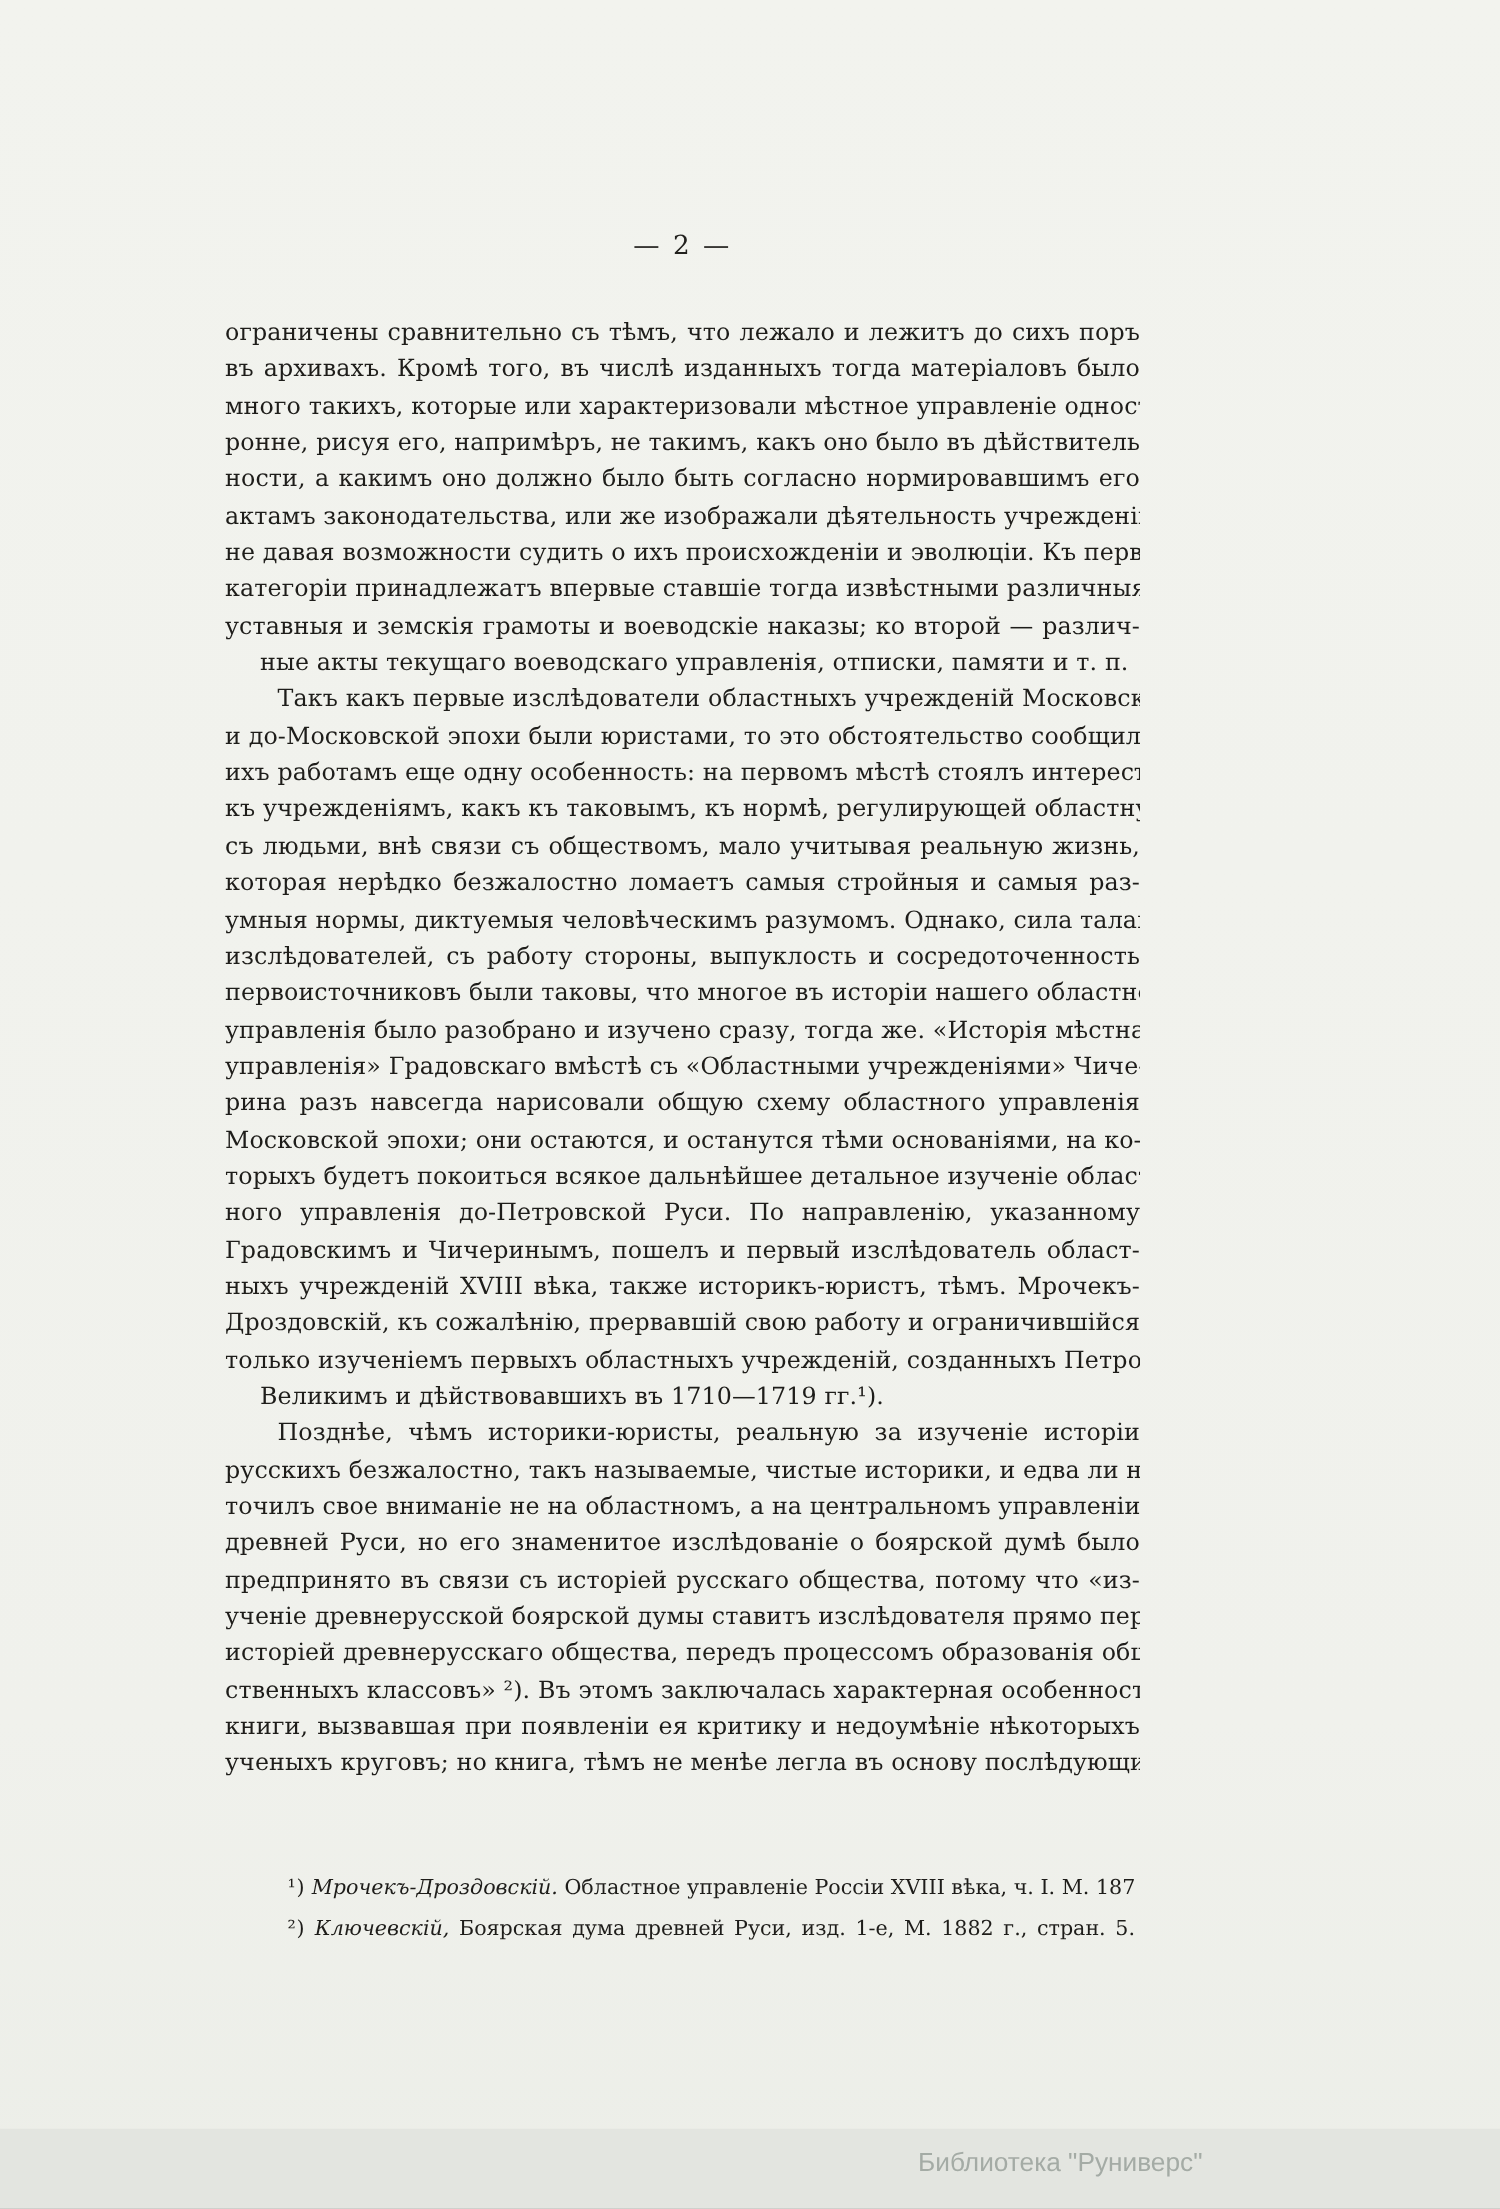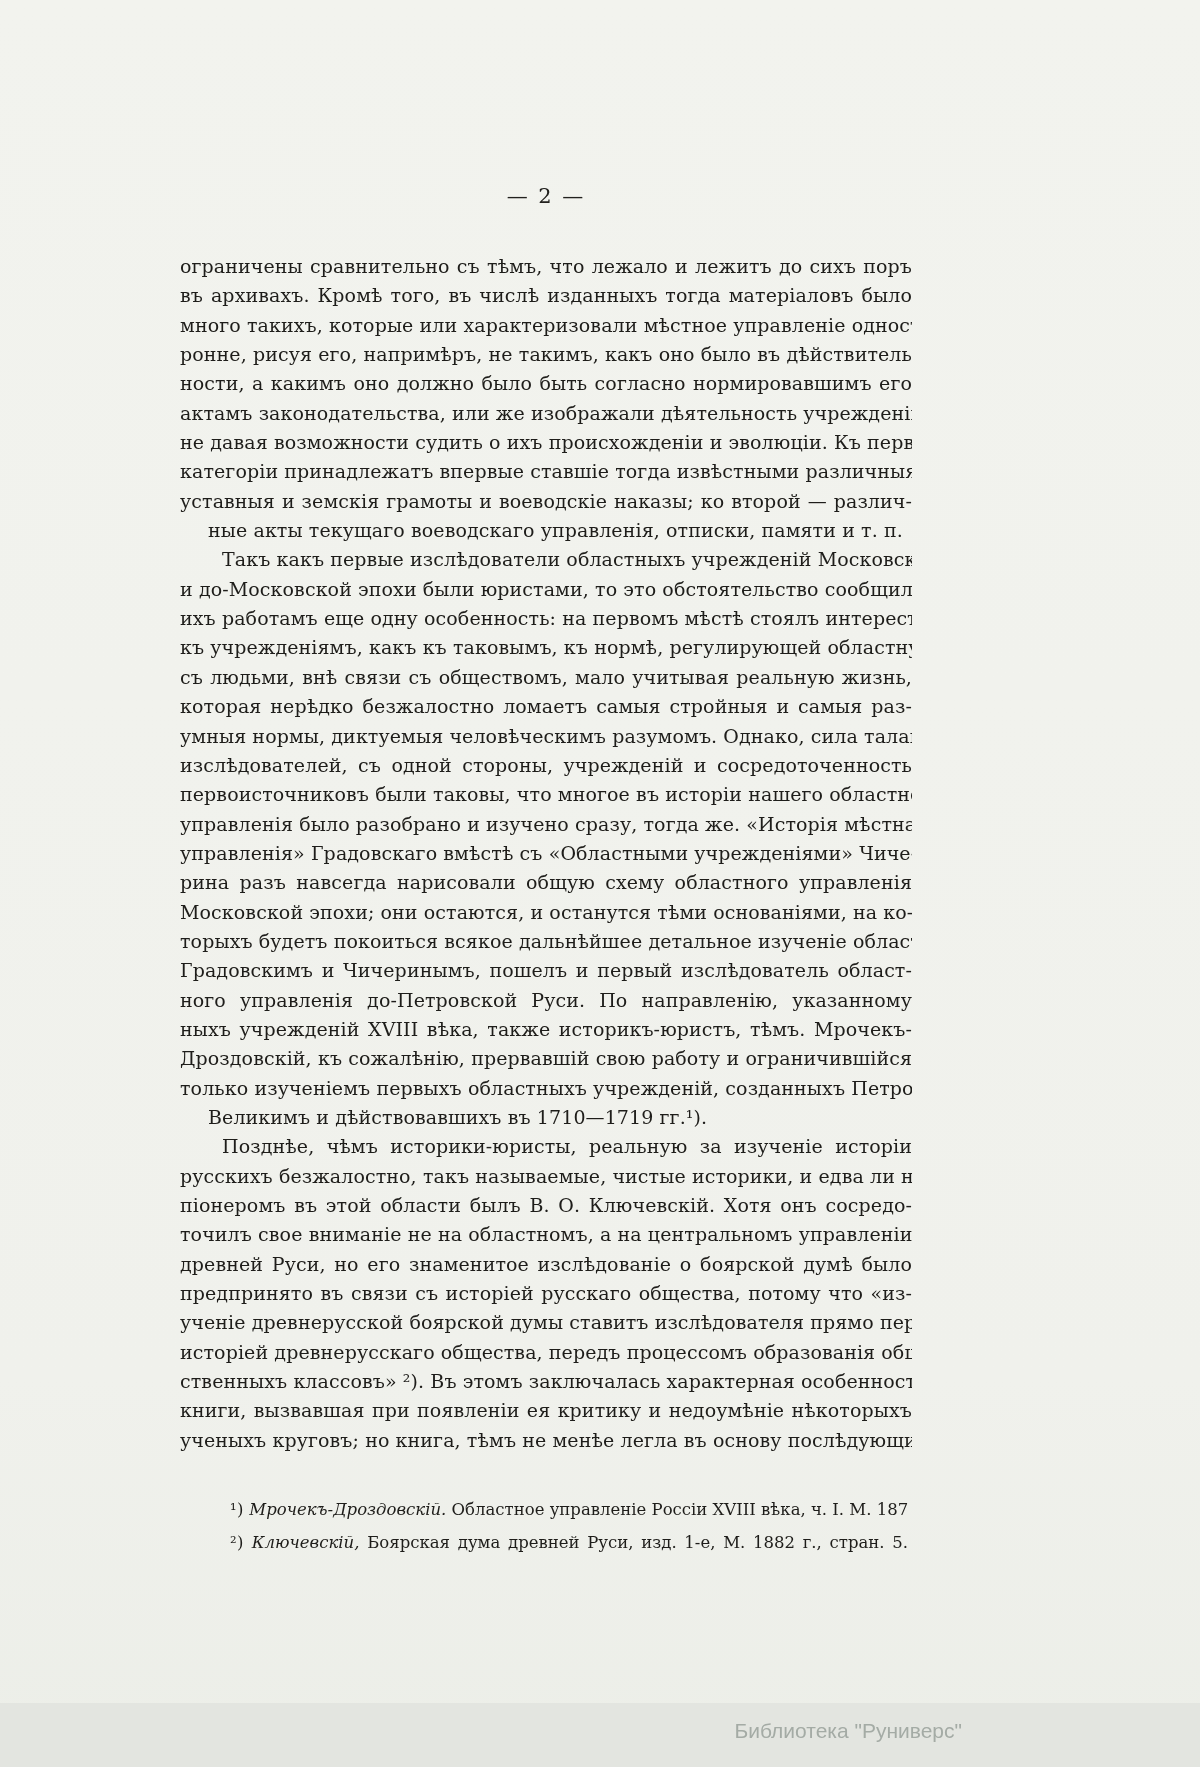--- a/index.html
+++ b/index.html
@@ -106,36 +106,35 @@
       <div class="line">категоріи принадлежатъ впервые ставшіе тогда извѣстными различныя</div>
       <div class="line">уставныя и земскія грамоты и воеводскіе наказы; ко второй — различ-</div>
       <div class="line end">ные акты текущаго воеводскаго управленія, отписки, памяти и т. п.</div>
       <div class="line indent">Такъ какъ первые изслѣдователи областныхъ учрежденій Московской</div>
       <div class="line">и до-Московской эпохи были юристами, то это обстоятельство сообщило</div>
       <div class="line">ихъ работамъ еще одну особенность: на первомъ мѣстѣ стоялъ интересъ</div>
       <div class="line">къ учрежденіямъ, какъ къ таковымъ, къ нормѣ, регулирующей областную</div>
       <div class="line">съ людьми, внѣ связи съ обществомъ, мало учитывая реальную жизнь,</div>
       <div class="line">которая нерѣдко безжалостно ломаетъ самыя стройныя и самыя раз-</div>
       <div class="line">умныя нормы, диктуемыя человѣческимъ разумомъ. Однако, сила таланта</div>
-      <div class="line">изслѣдователей, съ одной стороны, учрежденій и сосредоточенность</div>
+      <div class="line">изслѣдователей, съ работу стороны, выпуклость и сосредоточенность</div>
       <div class="line">первоисточниковъ были таковы, что многое въ исторіи нашего областного</div>
       <div class="line">управленія было разобрано и изучено сразу, тогда же. «Исторія мѣстнаго</div>
       <div class="line">управленія» Градовскаго вмѣстѣ съ «Областными учрежденіями» Чиче-</div>
       <div class="line">рина разъ навсегда нарисовали общую схему областного управленія</div>
       <div class="line">Московской эпохи; они остаются, и останутся тѣми основаніями, на ко-</div>
       <div class="line">торыхъ будетъ покоиться всякое дальнѣйшее детальное изученіе област-</div>
+      <div class="line">ного управленія до-Петровской Руси. По направленію, указанному</div>
       <div class="line">Градовскимъ и Чичеринымъ, пошелъ и первый изслѣдователь област-</div>
-      <div class="line">ного управленія до-Петровской Руси. По направленію, указанному</div>
       <div class="line">ныхъ учрежденій XVIII вѣка, также историкъ-юристъ, тѣмъ. Мрочекъ-</div>
       <div class="line">Дроздовскій, къ сожалѣнію, прервавшій свою работу и ограничившійся</div>
       <div class="line">только изученіемъ первыхъ областныхъ учрежденій, созданныхъ Петромъ</div>
       <div class="line end">Великимъ и дѣйствовавшихъ въ 1710—1719 гг.¹).</div>
       <div class="line indent">Позднѣе, чѣмъ историки-юристы, реальную за изученіе исторіи</div>
       <div class="line">русскихъ безжалостно, такъ называемые, чистые историки, и едва ли не</div>
-      <div class="line">піонеромъ въ этой области былъ В. О. Ключевскій. Хотя онъ сосредо-</div>
       <div class="line">точилъ свое вниманіе не на областномъ, а на центральномъ управленіи</div>
       <div class="line">древней Руси, но его знаменитое изслѣдованіе о боярской думѣ было</div>
       <div class="line">предпринято въ связи съ исторіей русскаго общества, потому что «из-</div>
       <div class="line">ученіе древнерусской боярской думы ставитъ изслѣдователя прямо передъ</div>
       <div class="line">исторіей древнерусскаго общества, передъ процессомъ образованія обще-</div>
       <div class="line">ственныхъ классовъ» ²). Въ этомъ заключалась характерная особенность</div>
       <div class="line">книги, вызвавшая при появленіи ея критику и недоумѣніе нѣкоторыхъ</div>
       <div class="line">ученыхъ круговъ; но книга, тѣмъ не менѣе легла въ основу послѣдующихъ</div>
     </div>
 

